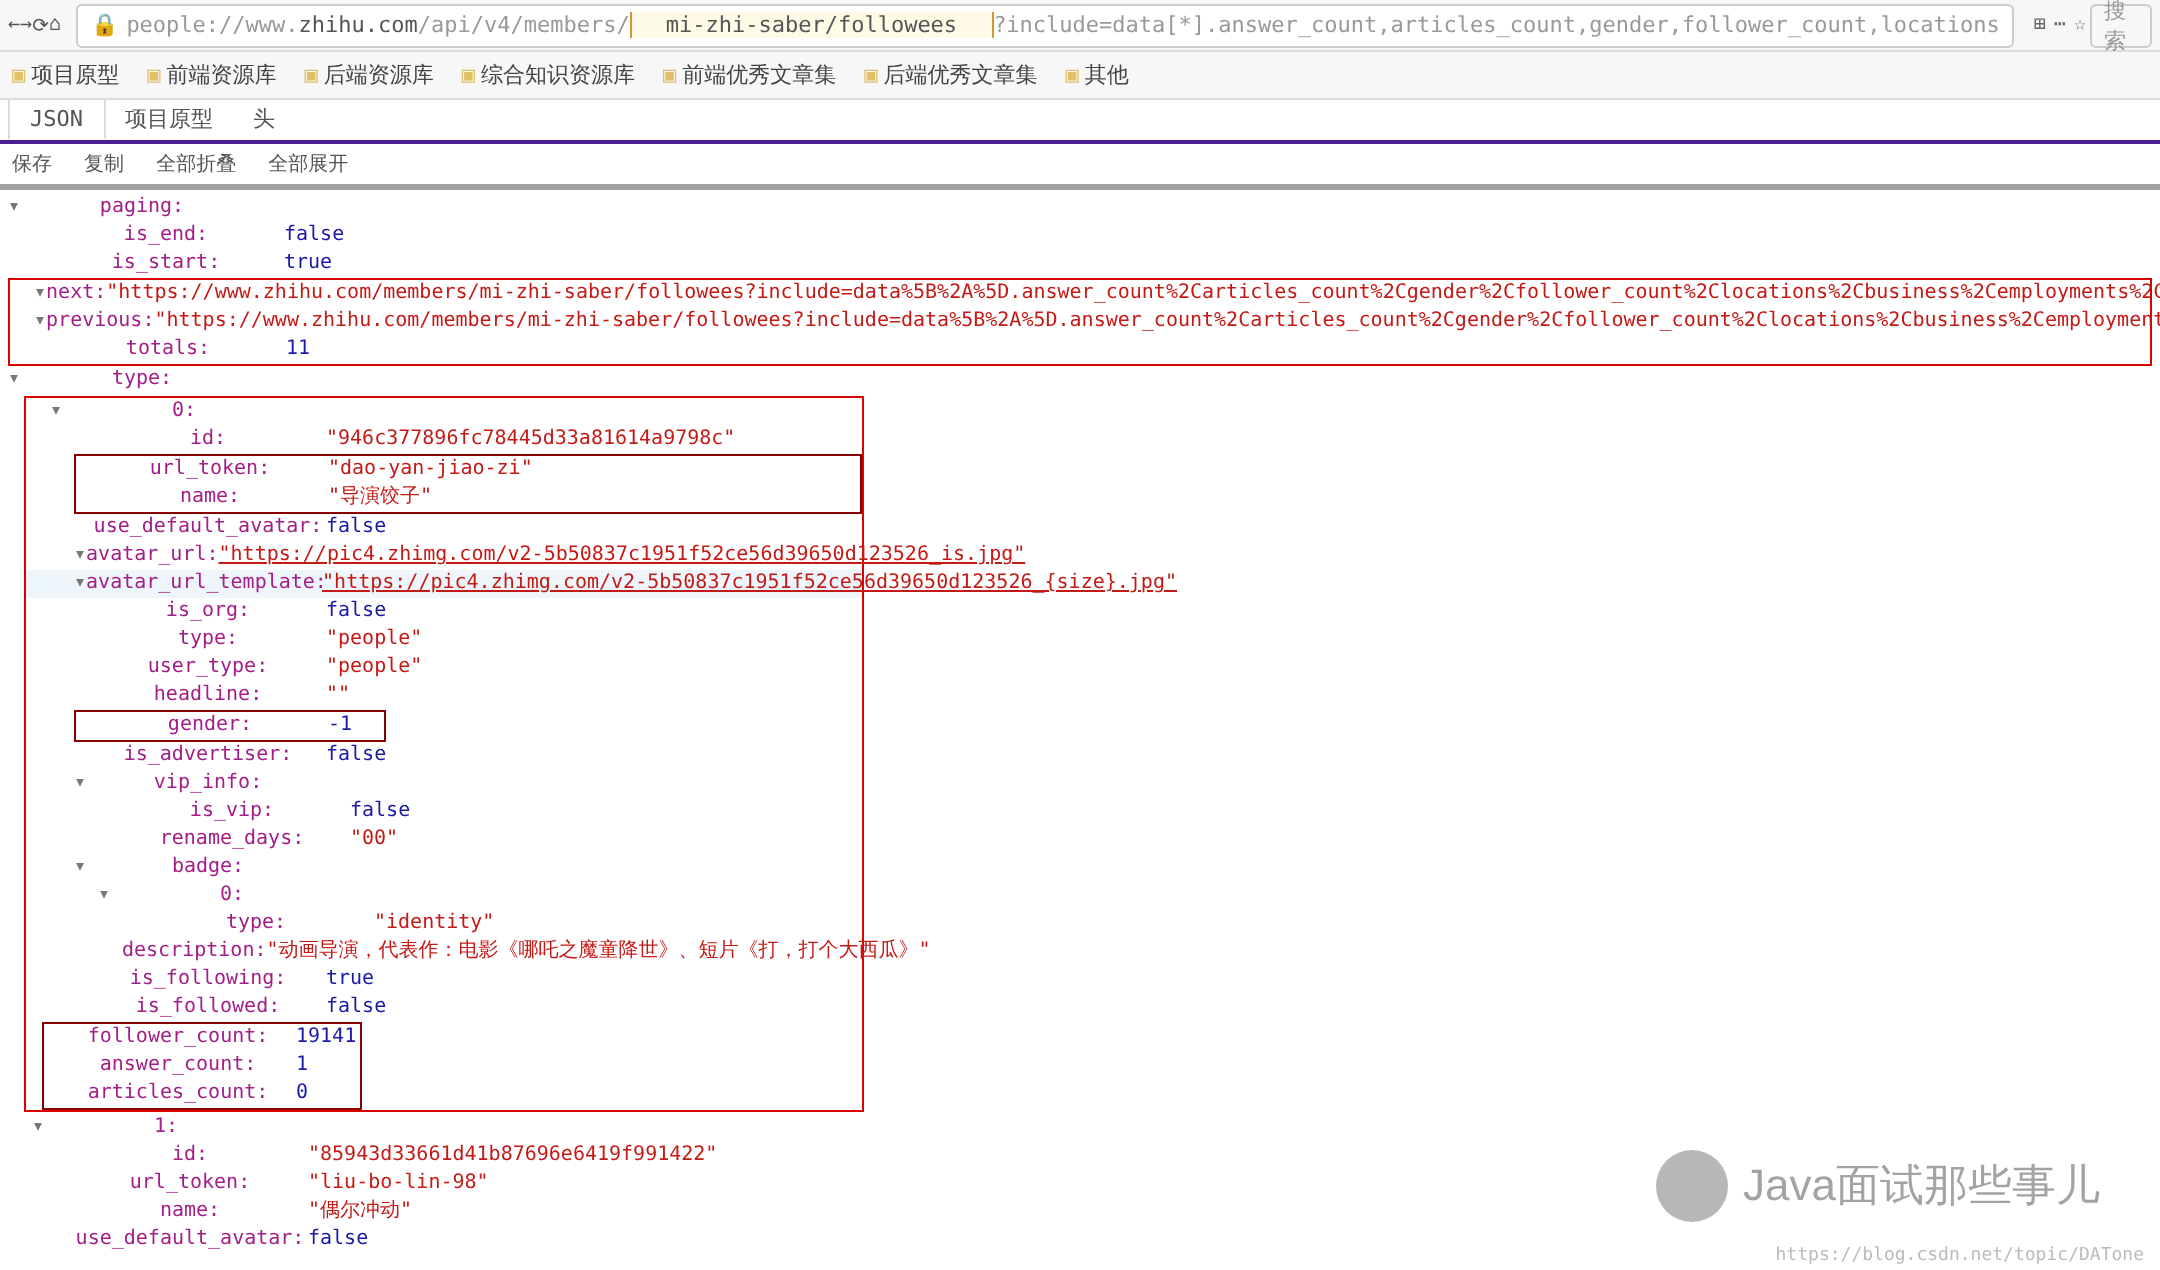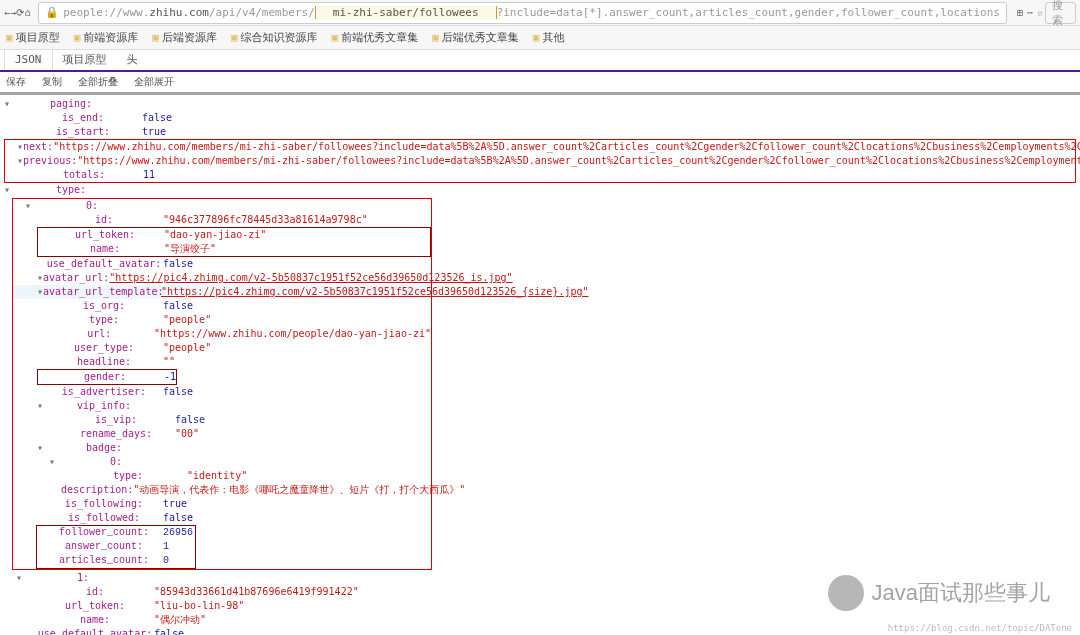--- a/index.html
+++ b/index.html
@@ -184,34 +184,29 @@
         <span class="key">is_org:</span>
         <span class="val-blue">false</span>
       </div>
     <div class="row ind2">
         <span class="tw"></span>
         <span class="key">type:</span>
         <span class="val-str">"people"</span>
       </div>
     <div class="row ind2">
         <span class="tw"></span>
-        <span class="key">url:</span>
-        <span class="val-str">"https://www.zhihu.com/people/dao-yan-jiao-zi"</span>
-      </div>
-    <div class="row ind2">
-        <span class="tw"></span>
         <span class="key">user_type:</span>
         <span class="val-str">"people"</span>
       </div>
     <div class="row ind2">
         <span class="tw"></span>
         <span class="key">headline:</span>
         <span class="val-str">""</span>
       </div>
-    <div class="box-dark" style="margin-left:24px; width:140px;">
+    <div class="box-dark" style="margin-left:24px; width:156px;">
       <div class="row">
           <span class="tw"></span>
           <span class="key">gender:</span>
           <span class="val-num">-1</span>
         </div>
     </div>
     <div class="row ind2">
         <span class="tw"></span>
         <span class="key">is_advertiser:</span>
         <span class="val-blue">false</span>
@@ -251,25 +246,25 @@
     <div class="row ind2">
         <span class="tw"></span>
         <span class="key">is_following:</span>
         <span class="val-blue">true</span>
       </div>
     <div class="row ind2">
         <span class="tw"></span>
         <span class="key">is_followed:</span>
         <span class="val-blue">false</span>
       </div>
-    <div class="box-dark" style="margin-left:23px; width:160px;font-family:Liberation Mono, monospace;">
+    <div class="box-dark" style="margin-left:8px; width:160px;">
       <div class="row">
           <span class="tw"></span>
           <span class="key">follower_count:</span>
-          <span class="val-num">26956</span>
+          <span class="val-num">19141</span>
         </div>
       <div class="row">
           <span class="tw"></span>
           <span class="key">answer_count:</span>
           <span class="val-num">1</span>
         </div>
       <div class="row">
           <span class="tw"></span>
           <span class="key">articles_count:</span>
           <span class="val-num">0</span>

